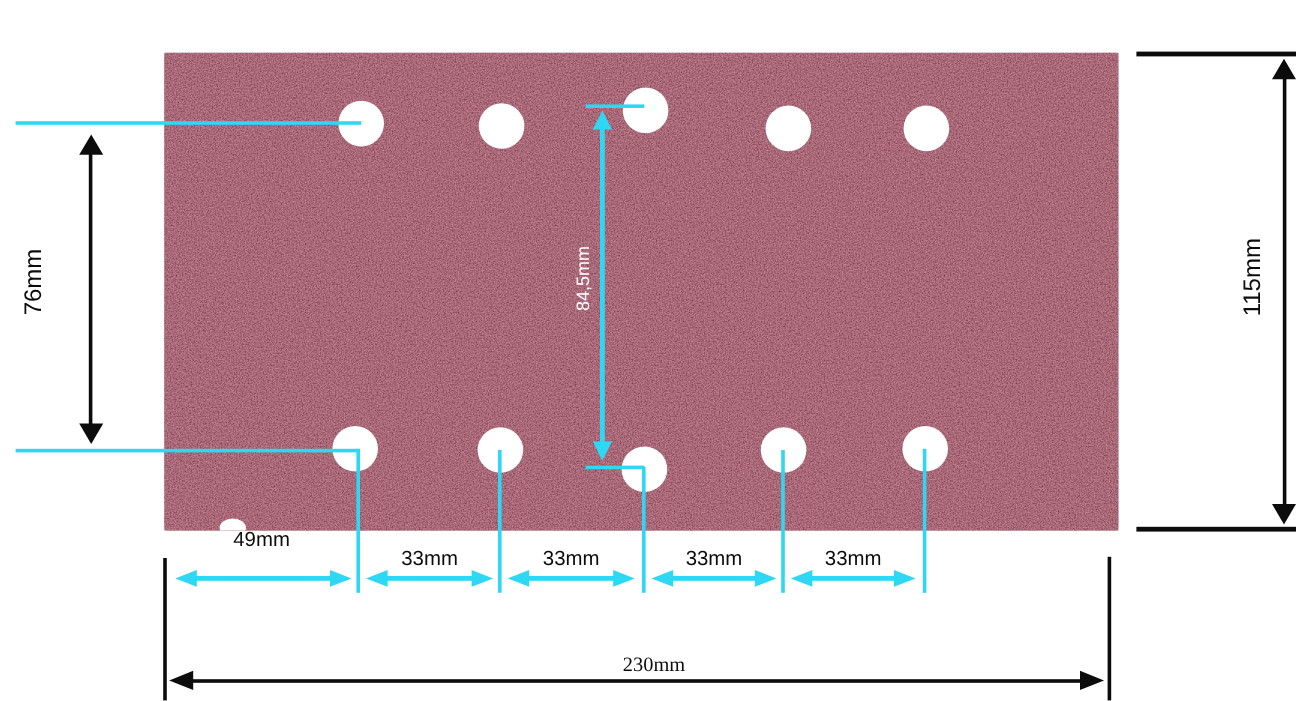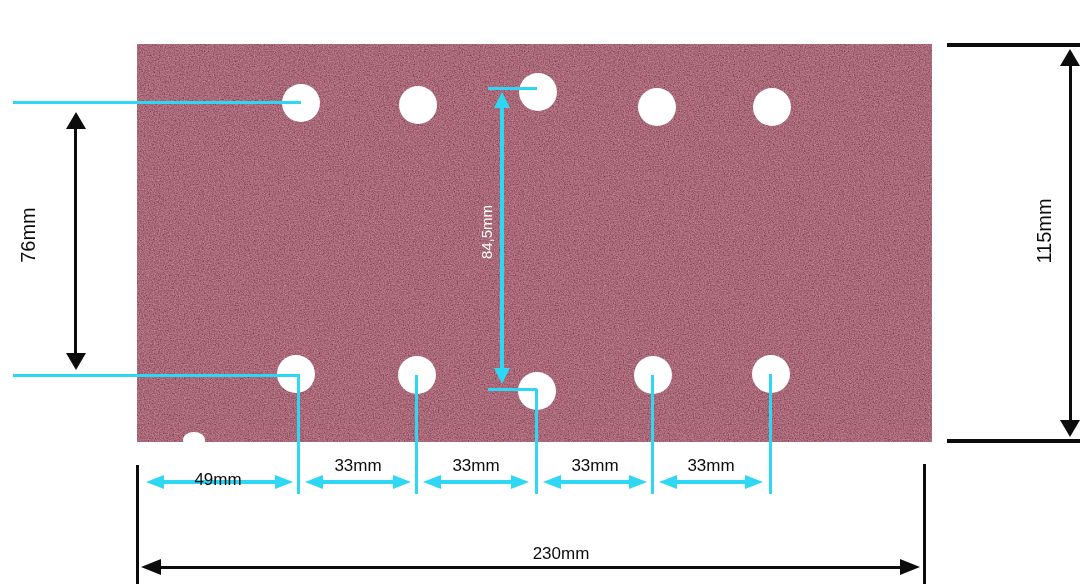--- a/index.html
+++ b/index.html
@@ -76,21 +76,21 @@
   <div class="cl" style="left:488px;top:87px;width:49px;height:3px;"></div>
   <div class="cl" style="left:488px;top:388px;width:49px;height:3px;"></div>
   <div class="cl" style="left:500px;top:106px;width:4px;height:264px;"></div>
   <div class="ah c-up" style="left:494px;top:92px;"></div>
   <div class="ah c-down" style="left:494px;top:368px;"></div>
   <div class="lbl rot lbl-white" style="left:442px;top:221px;font-size:15px;">84,5mm</div>
 
   <div class="cl" style="left:160px;top:480px;width:119px;height:4px;"></div>
   <div class="ah c-left" style="left:146px;top:475px;"></div>
   <div class="ah c-right" style="left:275px;top:475px;"></div>
-  <div class="lbl" style="left:178px;top:469px;width:80px;">49mm</div>
+  <div class="lbl" style="left:178px;top:439px;width:80px;">49mm</div>
 
   <div class="cl" style="left:319px;top:480px;width:78px;height:4px;"></div>
   <div class="ah c-left" style="left:305px;top:475px;"></div>
   <div class="ah c-right" style="left:393px;top:475px;"></div>
   <div class="lbl" style="left:318px;top:455px;width:80px;">33mm</div>
 
   <div class="cl" style="left:437px;top:480px;width:78px;height:4px;"></div>
   <div class="ah c-left" style="left:423px;top:475px;"></div>
   <div class="ah c-right" style="left:511px;top:475px;"></div>
   <div class="lbl" style="left:436px;top:455px;width:80px;">33mm</div>
@@ -115,15 +115,15 @@
   <div class="kl" style="left:1069px;top:63px;width:3px;height:359px;"></div>
   <div class="ah k-up" style="left:1060px;top:49px;"></div>
   <div class="ah k-down" style="left:1060px;top:420px;"></div>
   <div class="lbl rot" style="left:999px;top:220px;">115mm</div>
 
   <div class="kl" style="left:136px;top:465px;width:3px;height:119px;"></div>
   <div class="kl" style="left:923px;top:464px;width:3px;height:120px;"></div>
   <div class="kl" style="left:159px;top:566px;width:743px;height:3px;"></div>
   <div class="ah k-left" style="left:141px;top:559px;"></div>
   <div class="ah k-right" style="left:900px;top:559px;"></div>
-  <div class="lbl" style="left:511px;top:543px;width:100px;">230mm</div>
+  <div class="lbl" style="left:495px;top:543px;width:100px;font-family:Liberation Serif, serif;">230mm</div>
 
 </div>
 
 </body></html>

